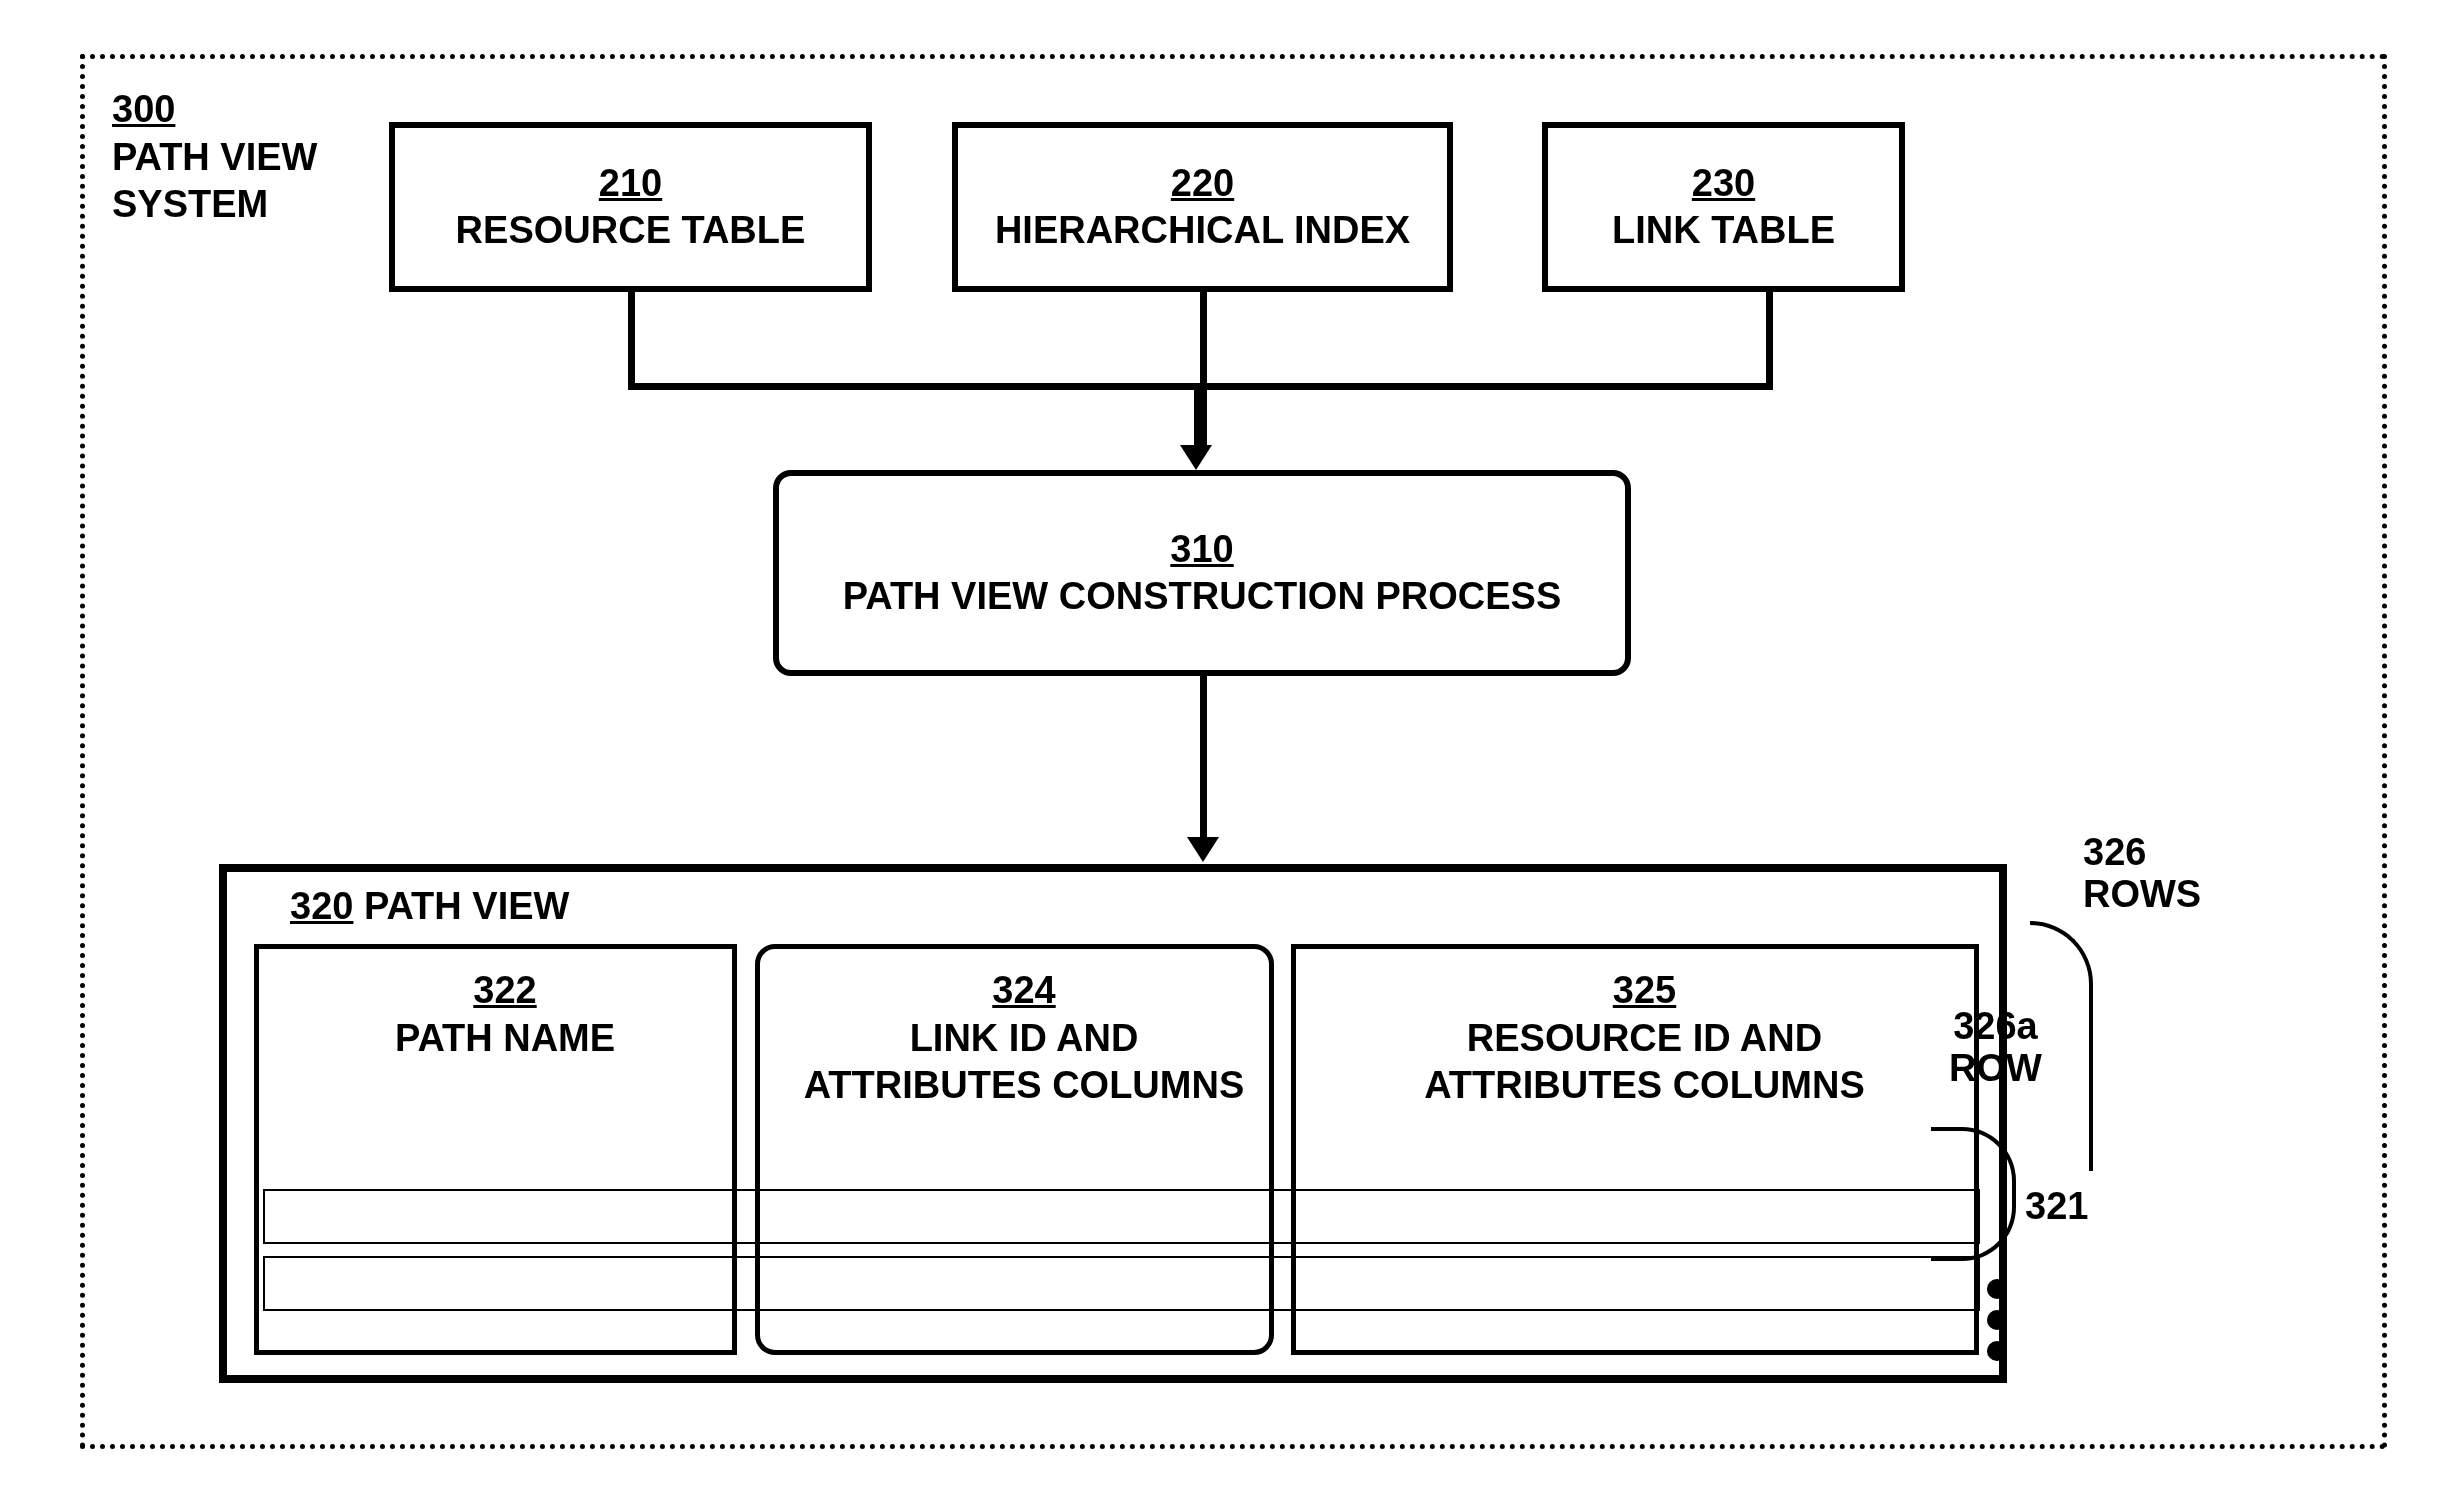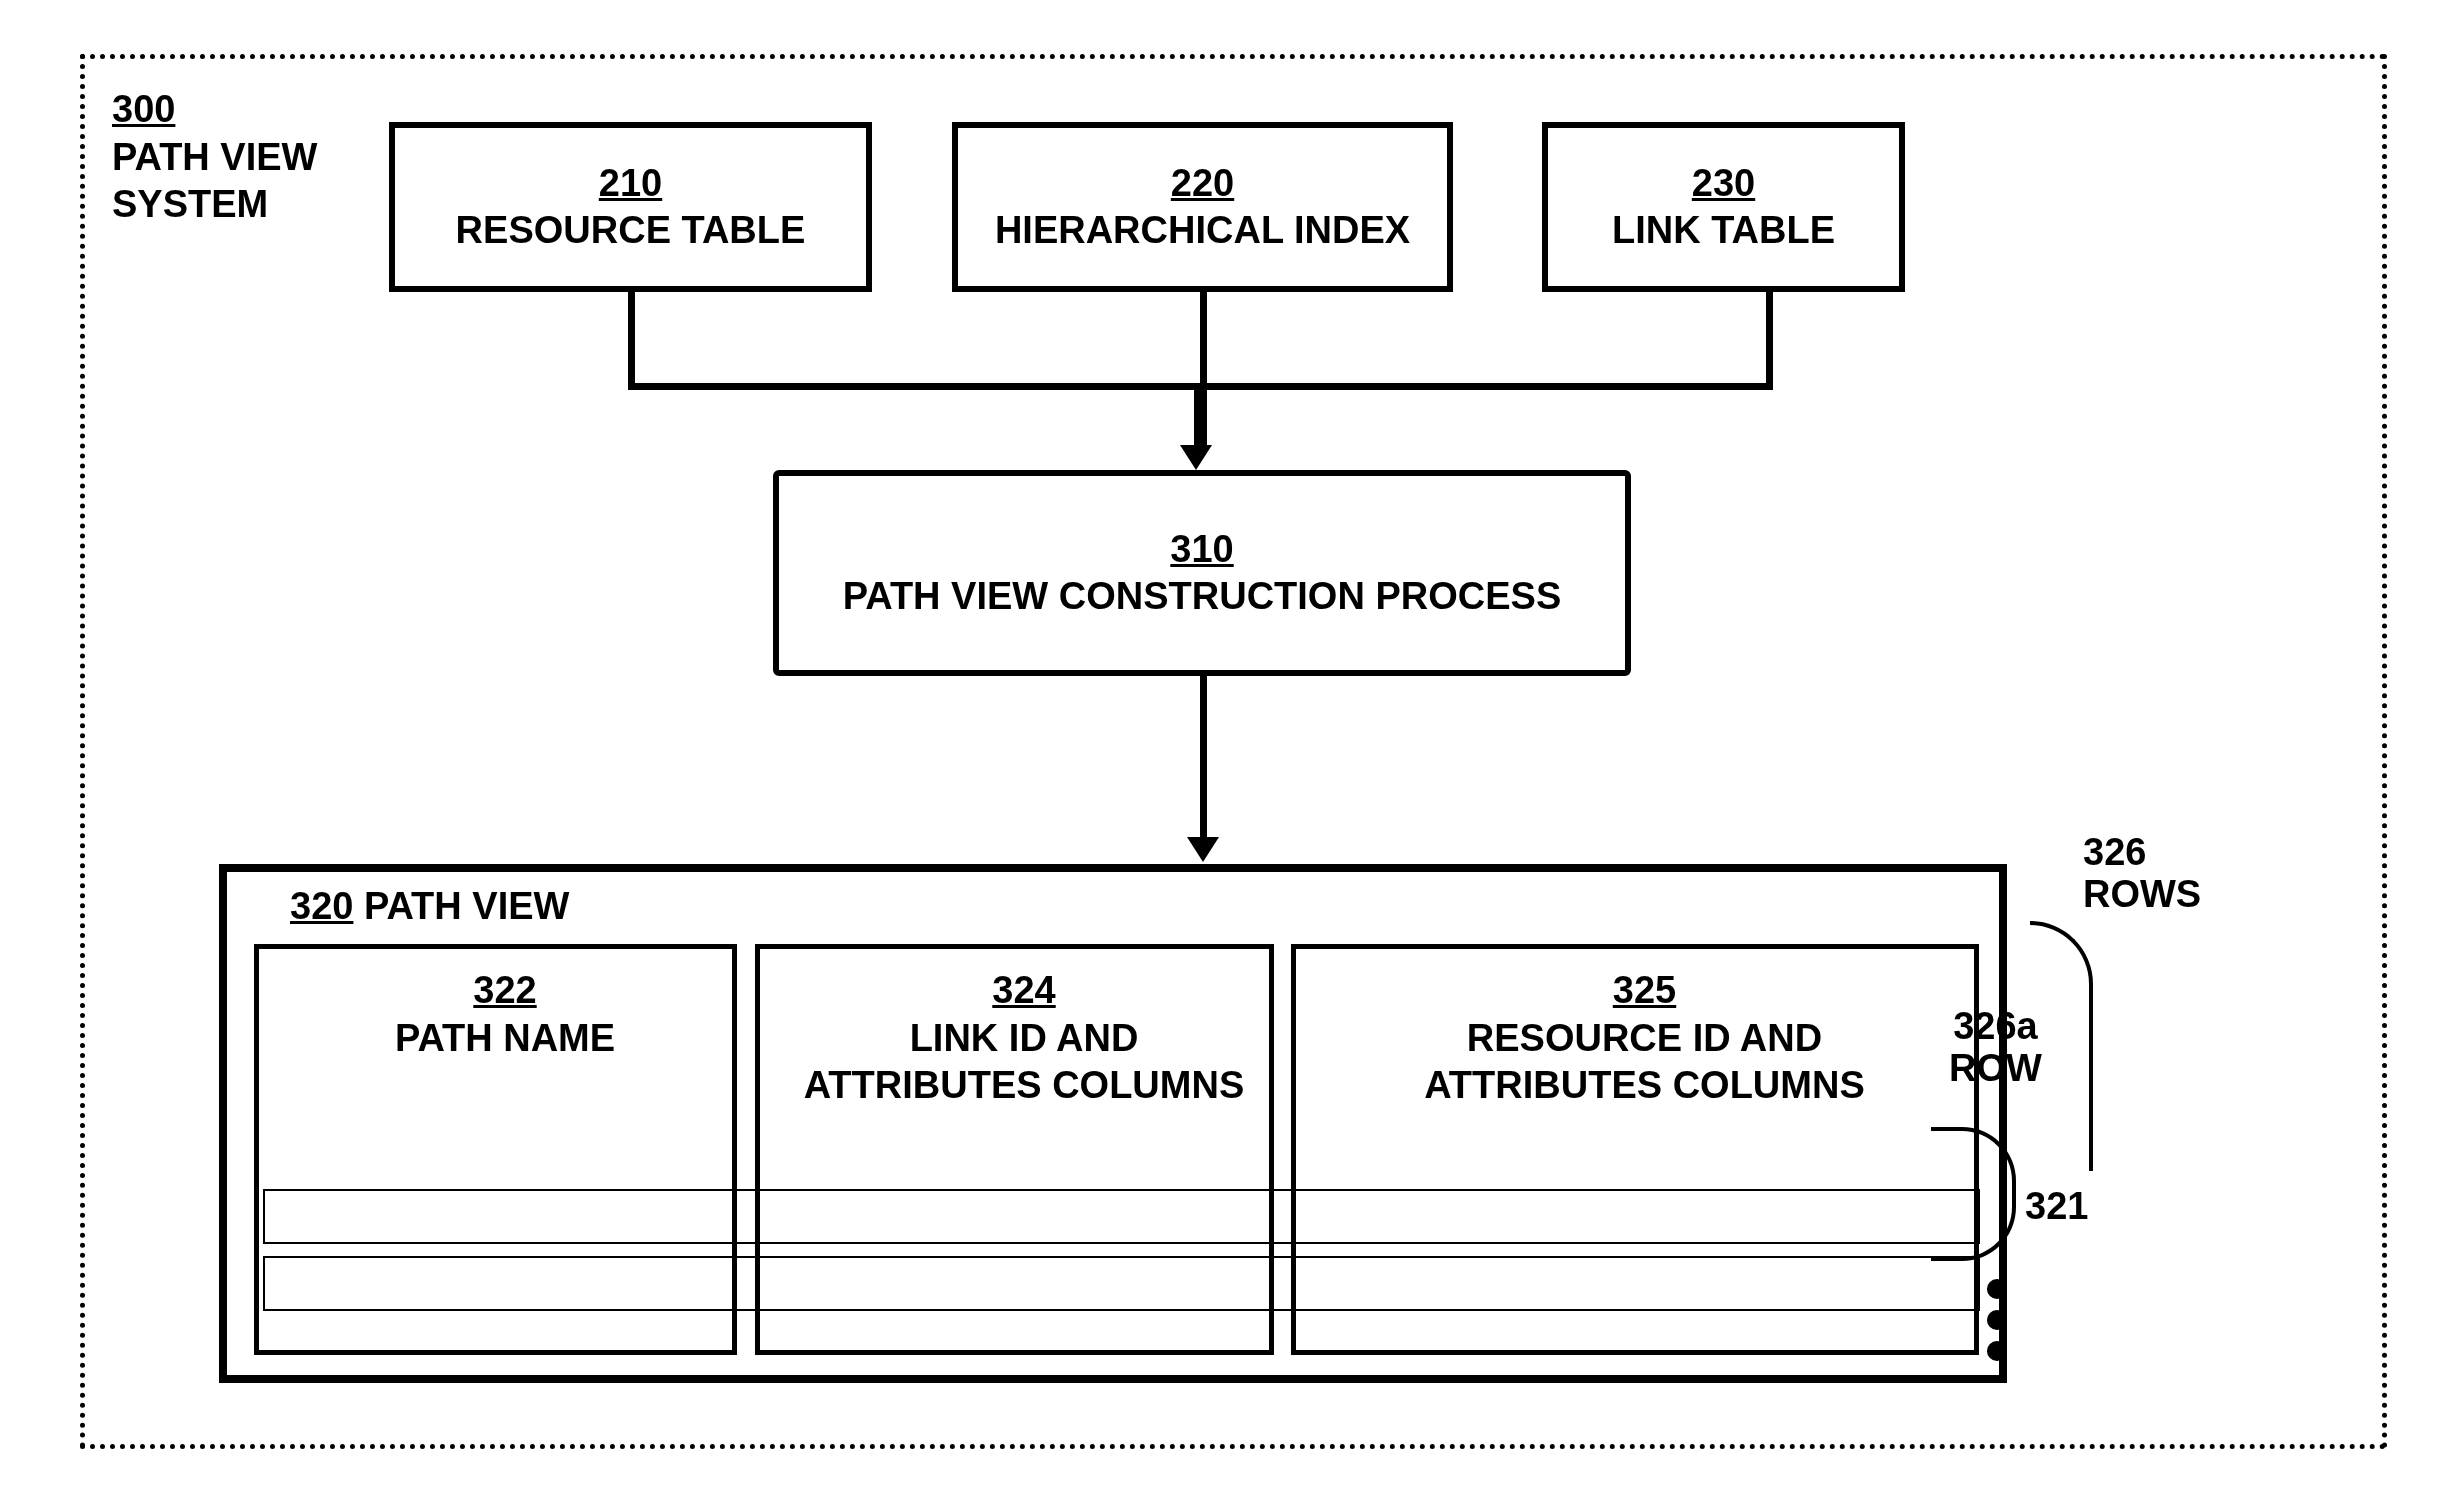--- a/index.html
+++ b/index.html
@@ -34,21 +34,21 @@
     text-align: center;
     font-size: 38px;
     font-weight: bold;
     line-height: 1.25;
     display: flex;
     flex-direction: column;
     align-items: center;
     justify-content: center;
   }
   .box .num { text-decoration: underline; }
-  .rounded { border-radius: 6px; text-align: center; }
+  .rounded { border-radius: 18px; text-align: center; }
 
   
   .resource-table { left: 304px; top: 63px; width: 483px; height: 170px; }
   .hierarchical-index { left: 867px; top: 63px; width: 501px; height: 170px; }
   .link-table { left: 1457px; top: 63px; width: 363px; height: 170px; }
 
   
   .process { left: 688px; top: 411px; width: 858px; height: 206px; }
 
   
@@ -86,21 +86,21 @@
     font-weight: bold;
     text-align: center;
   }
   .col .inner {
     padding-top: 18px;
     line-height: 1.25;
     padding-left: 19px;
   }
   .col .num { text-decoration: underline; }
   .col-path { left: 27px; width: 483px; }
-  .col-link { left: 528px; width: 519px; }
+  .col-link { left: 528px; width: 519px; border-radius: 20px; }
   .col-res  { left: 1064px; width: 688px; }
 
   
   .row-band {
     position: absolute;
     left: 36px;
     width: 1717px;
     height: 55px;
     border: 2.7px solid #000;
     border-left: 2.7px solid #000;

